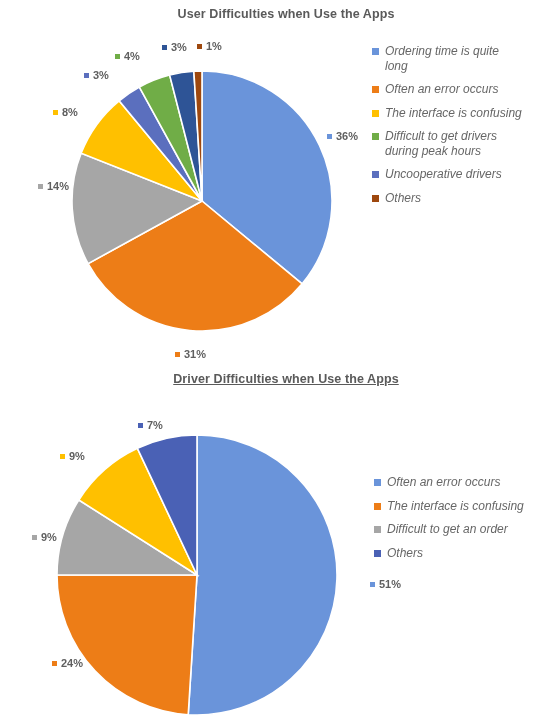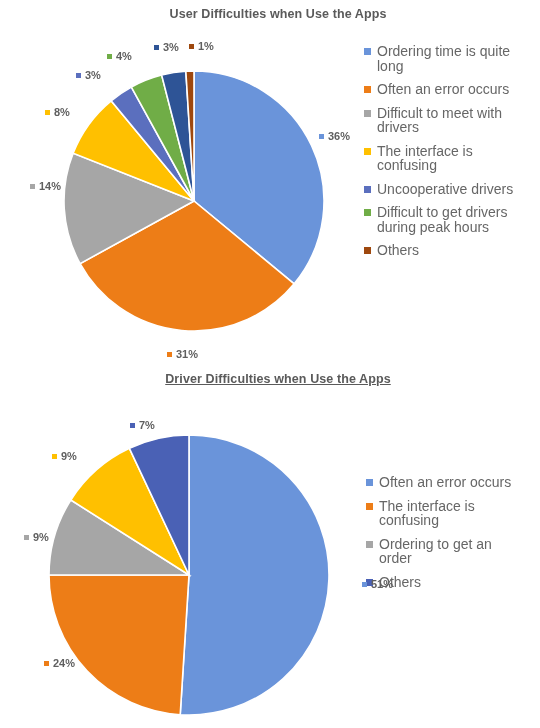--- a/index.html
+++ b/index.html
@@ -9,21 +9,21 @@
   }
   body {
     width: 540px;
     height: 728px;
     position: relative;
     font-family: "Liberation Sans", sans-serif;
     overflow: hidden;
   }
   .chart-block {
     position: absolute;
-    left: 8px;
+    left: 16px;
     width: 512px;
   }
   #chart1-block { top: 0; height: 368px; }
   #chart2-block { top: 368px; height: 360px; }
 
   .chart-title {
     position: absolute;
     left: 0;
     width: 540px;
     text-align: center;
@@ -51,24 +51,25 @@
     margin-bottom: 9px;
   }
   .legend-swatch {
     width: 7px;
     height: 7px;
     flex: 0 0 7px;
     margin-top: 4px;
     margin-right: 6px;
   }
   .legend-label {
-    font-size: 14px;
+    font-size: 12px;
     color: #666666;
     line-height: 14.5px;
     max-width: 138px;
+    font-style: italic;
   }
 
   .dlabel {
     position: absolute;
     display: flex;
     align-items: center;
     white-space: nowrap;
   }
   .dlabel-swatch {
     width: 5px;
@@ -104,34 +105,30 @@
   <div class="legend" id="legend1" style="left:356px; top:44px;">
       <div class="legend-item">
         <span class="legend-swatch" style="background: rgb(106, 148, 218);"></span>
         <span class="legend-label">Ordering time is quite long</span>
       </div>
       <div class="legend-item">
         <span class="legend-swatch" style="background: rgb(237, 125, 23);"></span>
         <span class="legend-label">Often an error occurs</span>
       </div>
       <div class="legend-item">
-        <span class="legend-swatch" style="background: rgb(166, 166, 166);"></span>
-        <span class="legend-label">Difficult to meet with drivers</span>
-      </div>
-      <div class="legend-item">
         <span class="legend-swatch" style="background: rgb(255, 192, 0);"></span>
         <span class="legend-label">The interface is confusing</span>
       </div>
       <div class="legend-item">
+        <span class="legend-swatch" style="background: rgb(112, 173, 71);"></span>
+        <span class="legend-label">Difficult to get drivers during peak hours</span>
+      </div>
+      <div class="legend-item">
         <span class="legend-swatch" style="background: rgb(91, 111, 190);"></span>
         <span class="legend-label">Uncooperative drivers</span>
-      </div>
-      <div class="legend-item">
-        <span class="legend-swatch" style="background: rgb(112, 173, 71);"></span>
-        <span class="legend-label">Difficult to get drivers during peak hours</span>
       </div>
       <div class="legend-item">
         <span class="legend-swatch" style="background: rgb(158, 72, 14);"></span>
         <span class="legend-label">Others</span>
       </div>
     </div>
 
   <div id="labels1">
       <div class="dlabel" style="left: 311px; top: 130px;">
         <span class="dlabel-swatch" style="background: rgb(106, 148, 218);"></span>
@@ -185,21 +182,21 @@
       <div class="legend-item">
         <span class="legend-swatch" style="background: rgb(106, 148, 218);"></span>
         <span class="legend-label">Often an error occurs</span>
       </div>
       <div class="legend-item">
         <span class="legend-swatch" style="background: rgb(237, 125, 23);"></span>
         <span class="legend-label">The interface is confusing</span>
       </div>
       <div class="legend-item">
         <span class="legend-swatch" style="background: rgb(166, 166, 166);"></span>
-        <span class="legend-label">Ordering to get an order</span>
+        <span class="legend-label">Difficult to get an order</span>
       </div>
       <div class="legend-item">
         <span class="legend-swatch" style="background: rgb(74, 97, 181);"></span>
         <span class="legend-label">Others</span>
       </div>
     </div>
 
   <div id="labels2">
       <div class="dlabel" style="left: 322px; top: 210px; padding-left: 32px;">
         <span class="dlabel-swatch" style="background: rgb(106, 148, 218);"></span>

